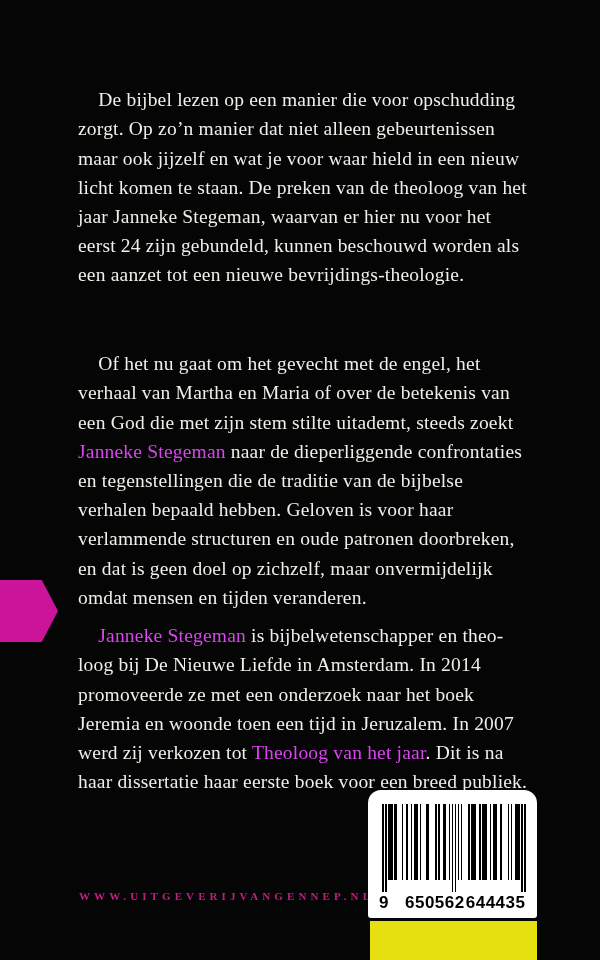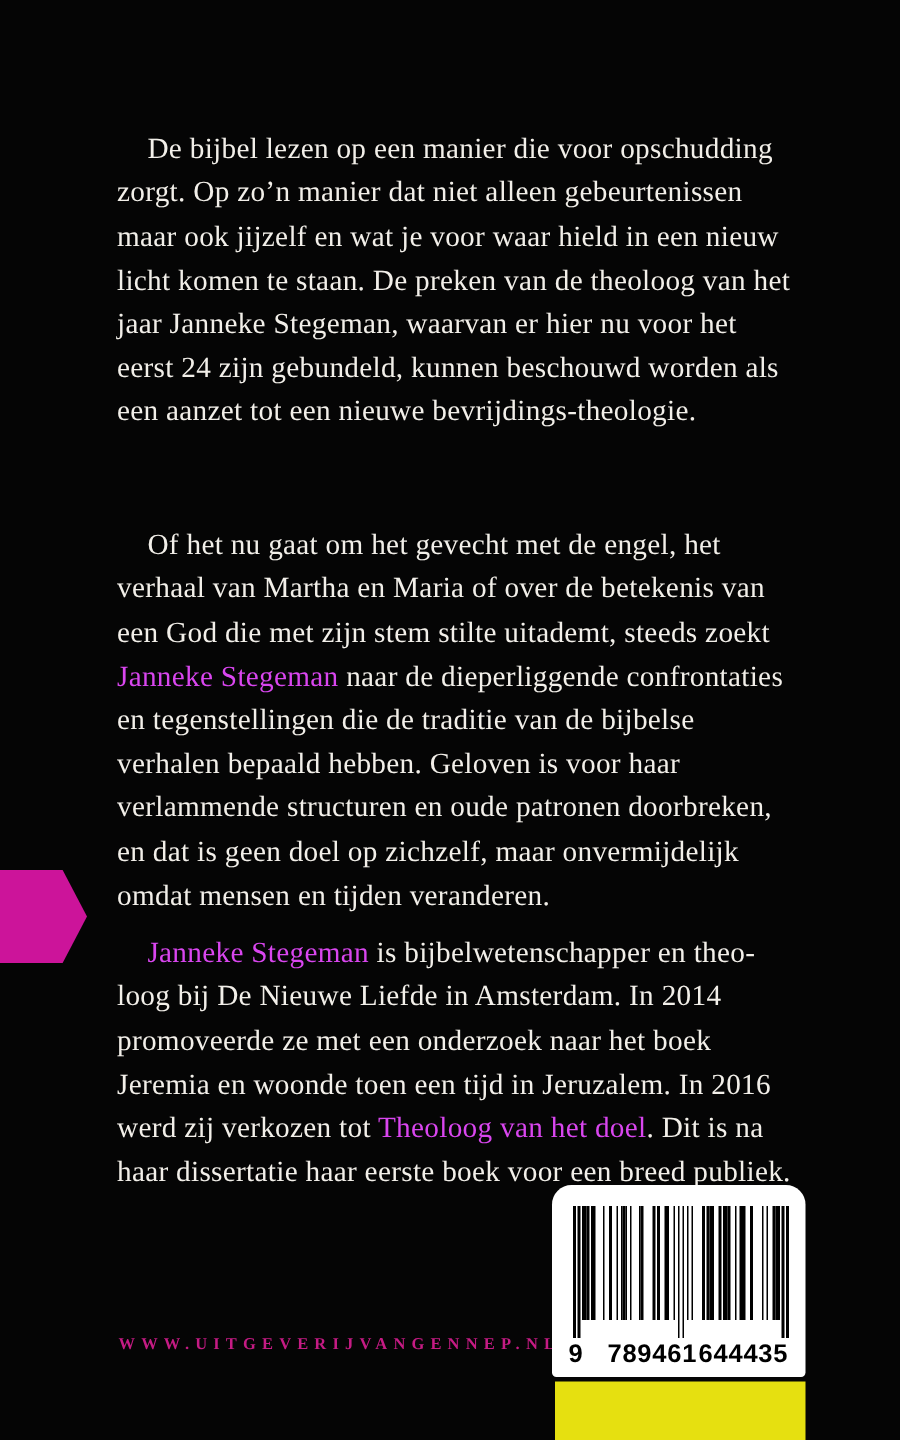--- a/index.html
+++ b/index.html
@@ -120,21 +120,21 @@
     <span>De bijbel lezen op een manier die voor opschudding zorgt. Op zo’n manier dat niet alleen gebeurtenissen maar ook jijzelf en wat je voor waar hield in een nieuw licht komen te staan. De preken van de theoloog van het jaar Janneke Stegeman, waarvan er hier nu voor het eerst 24 zijn gebundeld, kunnen beschouwd worden als een aanzet tot een nieuwe bevrijdings-theologie.</span>
   </div>
 
   <div class="blurb" id="para-2">
     <span>Of het nu gaat om het gevecht met de engel, het verhaal van Martha en Maria of over de betekenis van een God die met zijn stem stilte uitademt, steeds zoekt </span><span class="accent">Janneke Stegeman</span><span> naar de dieperliggende confrontaties en tegenstellingen die de traditie van de bijbelse verhalen bepaald hebben. Geloven is voor haar verlammende structuren en oude patronen doorbreken, en dat is geen doel op zichzelf, maar onvermijdelijk omdat mensen en tijden veranderen.</span>
   </div>
 
   <div id="arrow-marker"></div>
 
   <div class="blurb" id="para-3">
-    <span class="accent">Janneke Stegeman</span><span> is bijbelwetenschapper en theo-loog bij De Nieuwe Liefde in Amsterdam. In 2014 promoveerde ze met een onderzoek naar het boek Jeremia en woonde toen een tijd in Jeruzalem. In 2016 werd zij verkozen tot </span><span class="accent">Theoloog van het doel</span><span>. Dit is na haar dissertatie haar eerste boek voor een breed publiek.</span>
+    <span class="accent">Janneke Stegeman</span><span> is bijbelwetenschapper en theo-loog bij De Nieuwe Liefde in Amsterdam. In 2014 promoveerde ze met een onderzoek naar het boek Jeremia en woonde toen een tijd in Jeruzalem. In 2007 werd zij verkozen tot </span><span class="accent">Theoloog van het jaar</span><span>. Dit is na haar dissertatie haar eerste boek voor een breed publiek.</span>
   </div>
 
   <div id="publisher-url">WWW.UITGEVERIJVANGENNEP.NL</div>
 
   <div id="barcode-box">
     <div id="barcode-bars">
         <i class="tall" style="width:1.55px;height:88px"></i>
         <i class="g" style="width:1.55px;height:88px"></i>
         <i class="tall" style="width:1.55px;height:88px"></i>
         <i class="g" style="width:1.55px"></i>
@@ -225,20 +225,20 @@
         <i class="" style="width:1.55px"></i>
         <i class="" style="width:1.55px"></i>
         <i class="" style="width:1.55px"></i>
         <i class="g" style="width:1.55px"></i>
         <i class="tall" style="width:1.55px;height:88px"></i>
         <i class="g" style="width:1.55px;height:88px"></i>
         <i class="tall" style="width:1.55px;height:88px"></i>
       </div>
     <div id="barcode-digits">
       <span class="d-lead">9</span>
-      <span class="d-left">789461</span>
+      <span class="d-left">650562</span>
       <span class="d-right">644435</span>
     </div>
   </div>
 
   <div id="yellow-block"></div>
 
 </div>
 
 </body></html>

